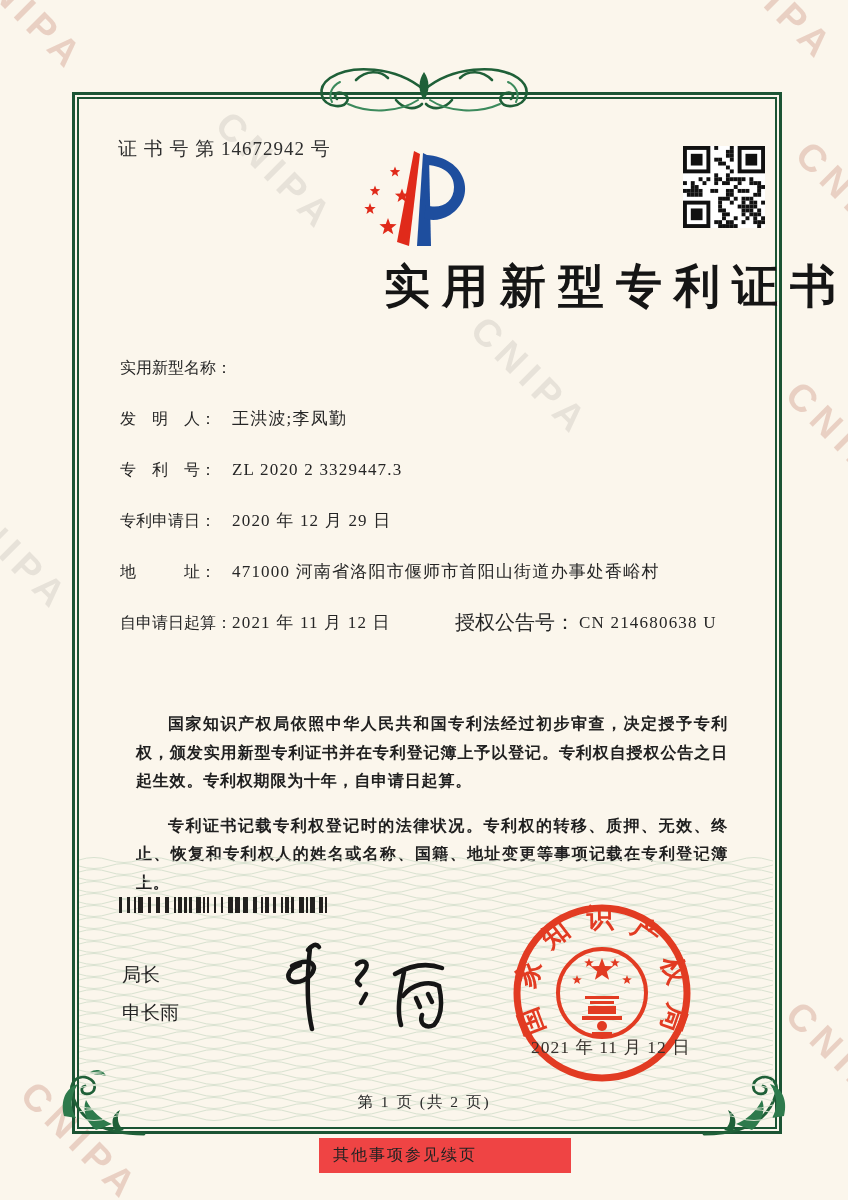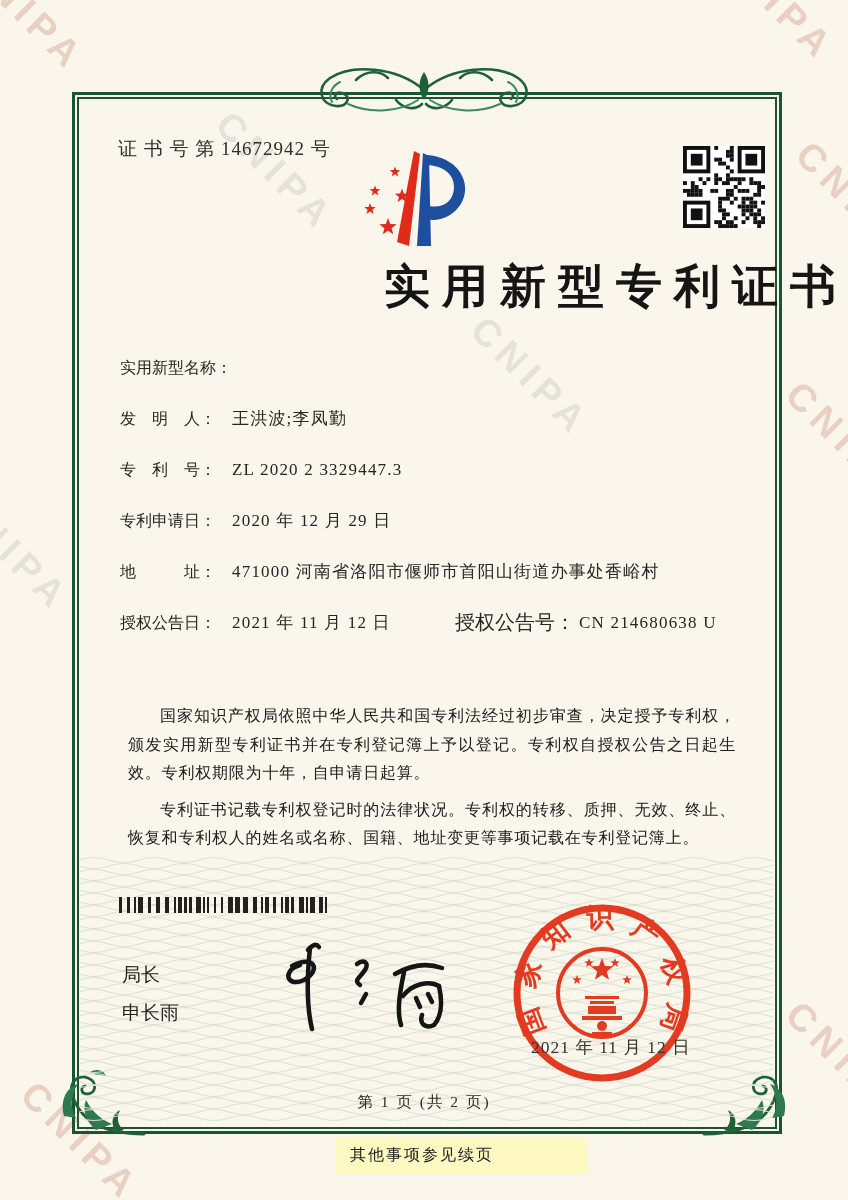--- a/index.html
+++ b/index.html
@@ -25,33 +25,33 @@
   .title{left:0;right:0;top:256px;text-align:right;font-size:46px;font-weight:600;
          letter-spacing:12px;color:#151515;}
   .fields{left:120px;top:356px;right:96px;}
   .frow{display:flex;margin-bottom:28px;font-size:17px;line-height:23px;color:#262626;}
   .flabel{flex:0 0 112px;font-size:16px;}
   .flabel2{flex:0 0 124px;font-size:20px;}
   .fvalue{letter-spacing:1.2px;}
   .fvalue.w{flex:0 0 223px;}
   .body-text{left:120px;width:624px;top:694px;font-size:16px;line-height:28.5px;
          text-align:justify;letter-spacing:0.8px;color:#202020;}
-  .body-text p{margin:8px;text-indent:2em;}
+  .body-text p{margin:16px;text-indent:2em;font-weight:bold;}
   .waves{left:79px;top:856px;width:694px;height:270px;}
   .barcode{left:119px;top:897px;width:214px;height:16px;}
   .sig-title{left:122px;top:962px;font-family:"Liberation Sans",sans-serif;
          font-size:19px;color:#222;}
   .sig-name{left:122px;top:1000px;font-family:"Liberation Sans",sans-serif;
          font-size:19px;color:#222;}
   .sig-svg{left:262px;top:936px;width:192px;height:100px;}
   .seal{left:511px;top:902px;width:182px;height:182px;}
   .seal-date{left:531px;top:1035px;font-size:17.5px;letter-spacing:1px;color:#36322d;}
   .pageinfo{left:72px;width:704px;top:1092px;text-align:center;font-size:15.5px;
          letter-spacing:2px;color:#2a2a2a;}
-  .footer-note{left:336px;top:1138px;width:238px;background:#fef9c3;
+  .footer-note{left:319px;top:1138px;width:238px;background:#ef4444;
          padding:7px 0 7px 14px;font-size:16px;letter-spacing:2px;color:#222;}
   .orn-top{left:296px;top:60px;width:256px;height:56px;}
   .orn-bl{left:56px;top:1066px;width:92px;height:72px;}
   .orn-br{left:700px;top:1066px;width:92px;height:72px;transform:scaleX(-1);}
 </style>
 </head>
 <body>
 
 <span class="wm pink" style="left:-50px;top:-10px;">CNIPA</span>
 <span class="wm pink" style="left:700px;top:-20px;">CNIPA</span>
@@ -253,21 +253,21 @@
   </div>
   <div class="frow">
     <span class="flabel">专利申请日：</span>
     <span class="fvalue">2020 年 12 月 29 日</span>
   </div>
   <div class="frow">
     <span class="flabel">地　　　址：</span>
     <span class="fvalue">471000 河南省洛阳市偃师市首阳山街道办事处香峪村</span>
   </div>
   <div class="frow">
-    <span class="flabel">授权公告日：</span>
+    <span class="flabel">自申请日起算：</span>
     <span class="fvalue w">2021 年 11 月 12 日</span>
     <span class="flabel2">授权公告号：</span>
     <span class="fvalue">CN 214680638 U</span>
   </div>
 </div>
 
 <div class="abs body-text">
   <p>国家知识产权局依照中华人民共和国专利法经过初步审查，决定授予专利权，颁发实用新型专利证书并在专利登记簿上予以登记。专利权自授权公告之日起生效。专利权期限为十年，自申请日起算。</p>
   <p>专利证书记载专利权登记时的法律状况。专利权的转移、质押、无效、终止、恢复和专利权人的姓名或名称、国籍、地址变更等事项记载在专利登记簿上。</p>
 </div>

